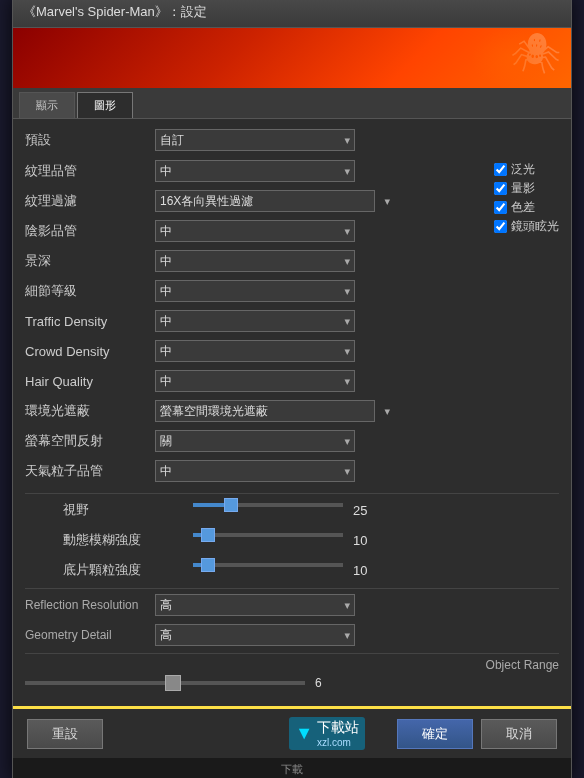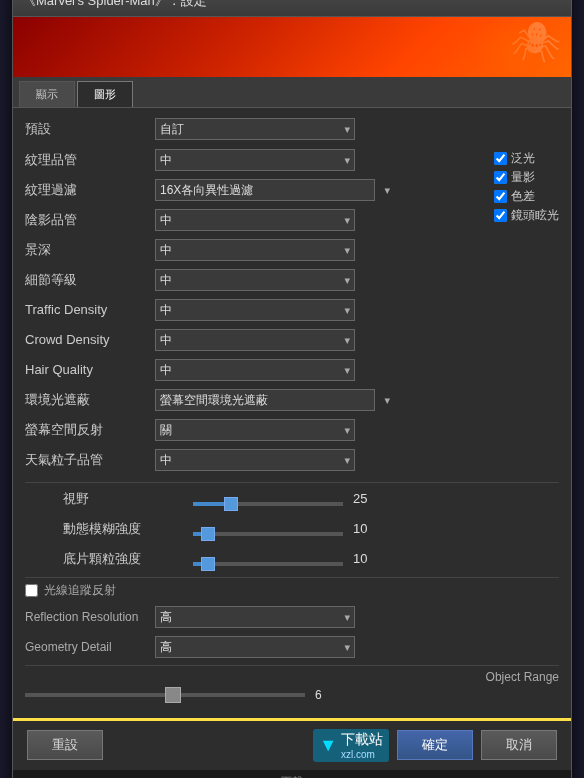--- a/index.html
+++ b/index.html
@@ -120,21 +120,21 @@
     .slider-label {
       width: 130px;
       min-width: 130px;
       font-size: 13px;
       color: #ccc;
       margin-left: 38px;
     }
     .slider-container {
       flex: 1;
       display: flex;
-      align-items: flex-end;
+      align-items: flex-start;
     }
     .slider-track {
       flex: 1;
       max-width: 150px;
       height: 4px;
       background: #555;
       position: relative;
     }
     .slider-fill {
       height: 100%;
@@ -185,20 +185,21 @@
       border: 1px solid #777;
       color: #ddd;
       font-size: 13px;
       cursor: pointer;
       font-family: 'Microsoft YaHei', sans-serif;
     }
     .btn.primary {
       background: linear-gradient(180deg, #4466aa 0%, #335588 100%);
       border-color: #5577bb;
       color: #fff;
+      margin-left: 24px;
     }
     .object-range-row {
       display: flex;
       flex-direction: column;
       margin-bottom: 6px;
       text-align: right;
     }
     .object-range-label {
       font-size: 12px;
       color: #aaa;
@@ -486,24 +487,20 @@
         <div class="slider-track">
           <div class="slider-fill" style="width:10%;"></div>
           <div class="slider-thumb" style="left:calc(10% - 7px);"></div>
         </div>
         <div class="slider-value">10</div>
       </div>
     </div>
 
     <div class="divider"></div>
 
-    <div class="checkbox-single">
-      <input type="checkbox" style="">
-      <span>光線追蹤反射</span>
-    </div>
 
     <div class="row">
       <div class="label small">Reflection Resolution</div>
       <div class="select-wrapper">
         <select class="styled-select">
           <option>低</option>
           <option>中</option>
           <option selected="">高</option>
         </select>
       </div>

